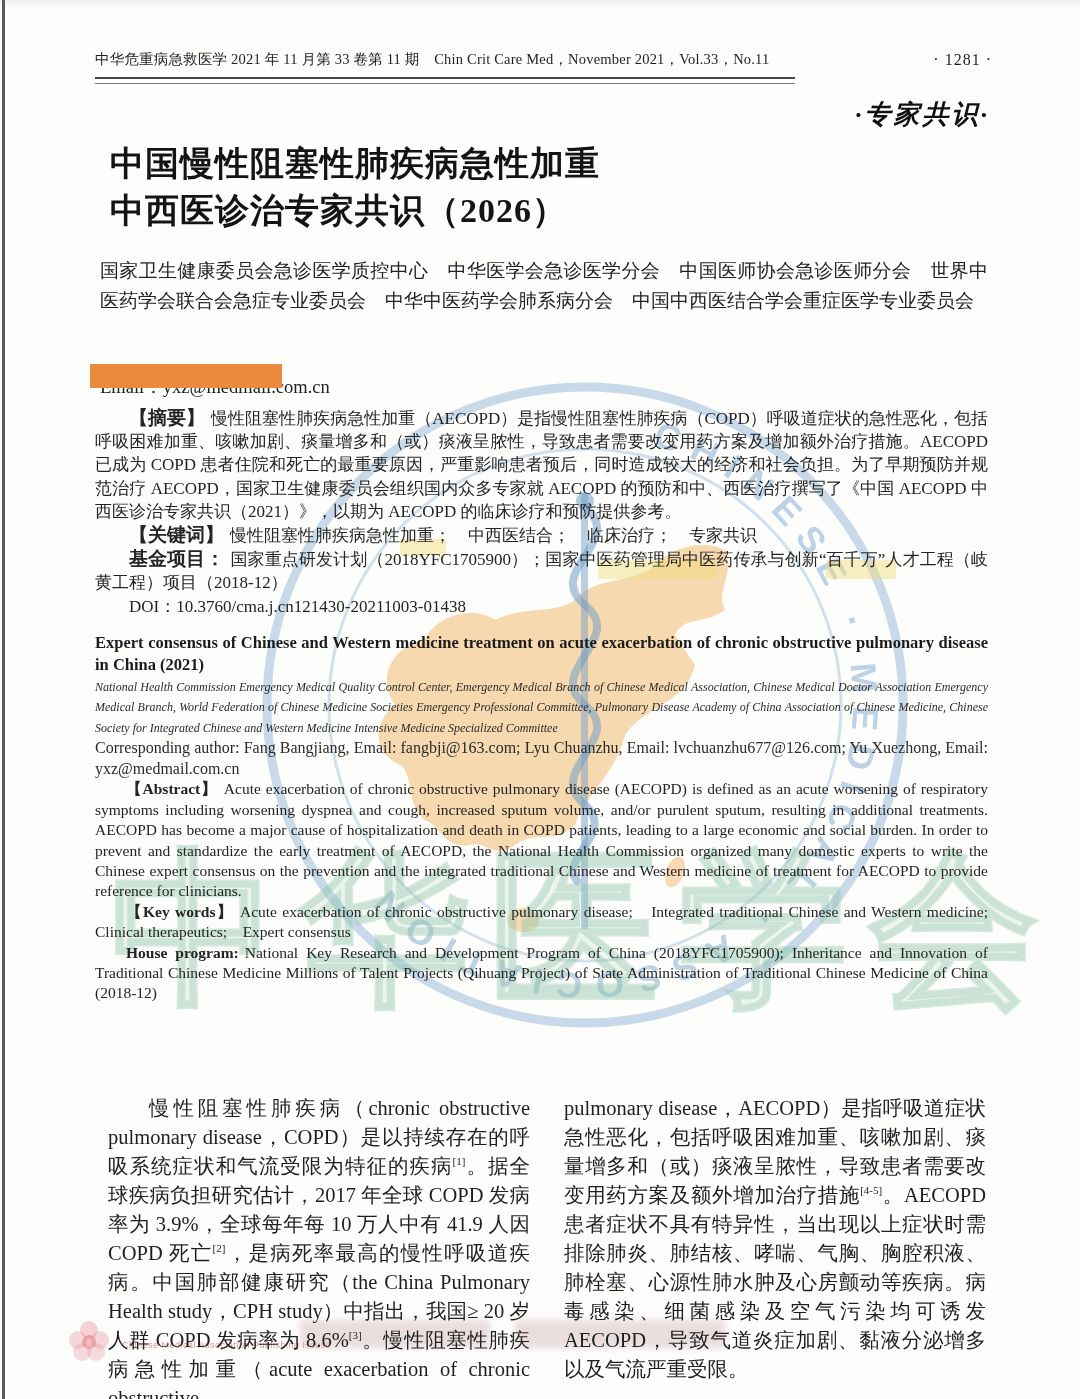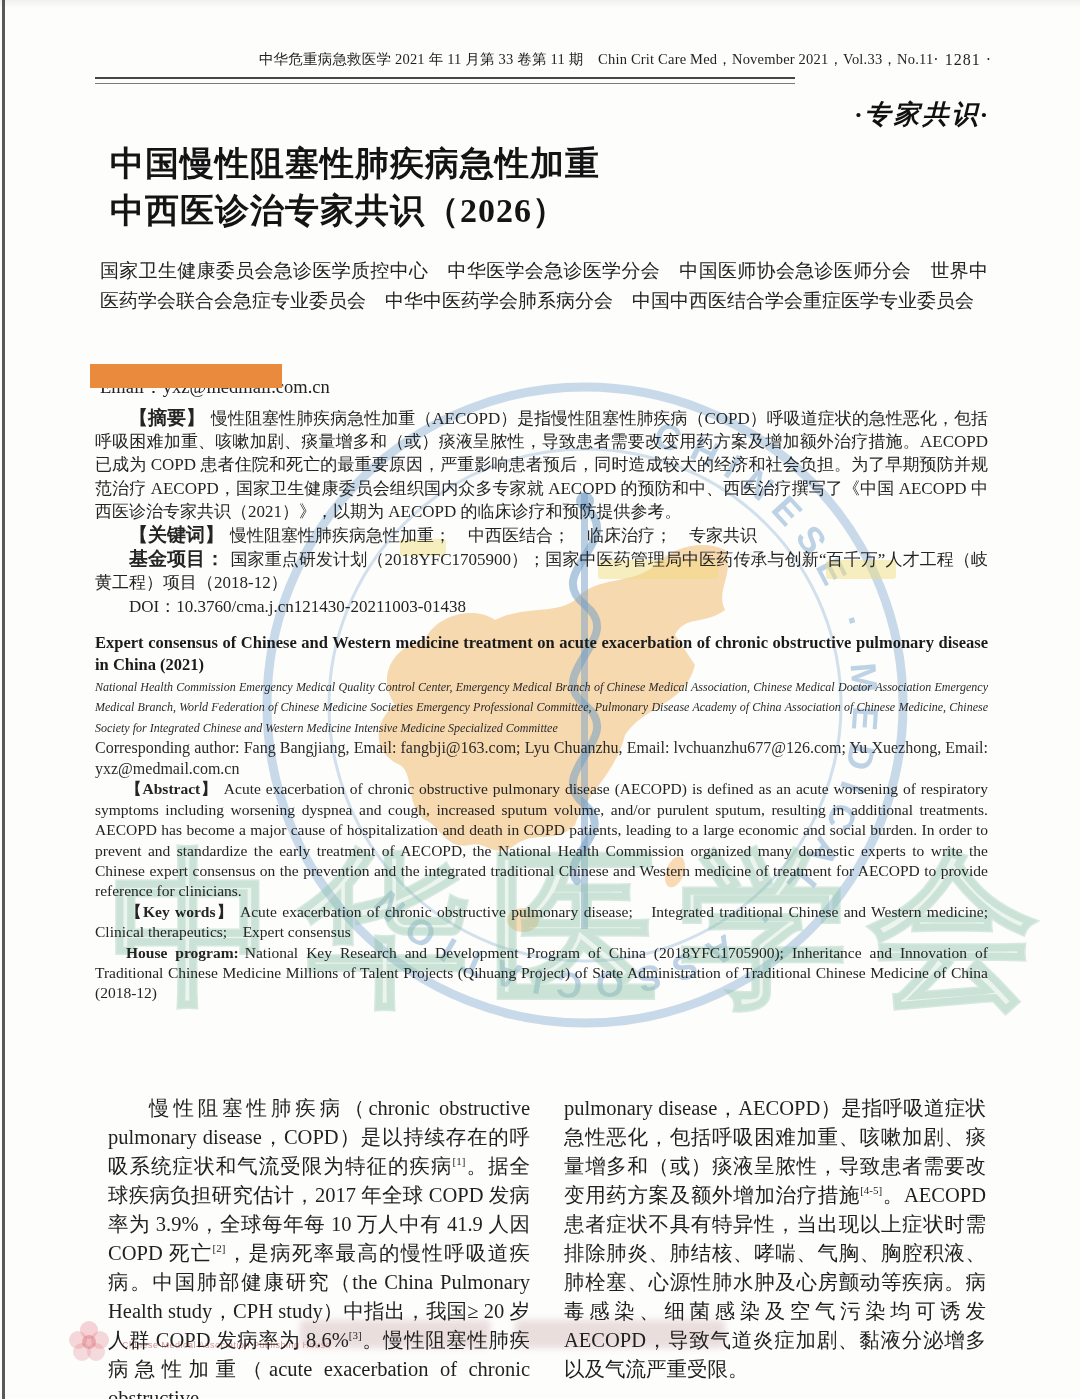--- a/index.html
+++ b/index.html
@@ -22,21 +22,21 @@
     font-family:"Liberation Serif","DejaVu Serif",serif;white-space:nowrap;
   }
   .yellow-patch{position:absolute;background:rgba(240,220,120,0.45);border-radius:3px;}
   .blur-block{position:absolute;background:rgba(210,185,185,0.45);filter:blur(3px);border-radius:4px;}
   .publisher-name{position:absolute;left:122px;top:1340px;width:280px;
     font-size:9px;color:rgba(195,75,70,0.6);letter-spacing:.5px;
     font-family:"Liberation Sans",sans-serif;}
 
   
   .masthead-row{position:absolute;top:50px;left:95px;width:897px;
-    display:flex;justify-content:flex-end;align-items:flex-end;
+    display:flex;justify-content:space-between;align-items:flex-end;
     font-size:14.5px;color:#1f1f1f;letter-spacing:.2px;}
   .masthead-row .pagenum{font-size:16px;letter-spacing:1px;}
   .rule1{position:absolute;top:77px;left:95px;width:700px;height:2px;background:#464646;}
   .rule2{position:absolute;top:83px;left:95px;width:700px;height:1px;background:#7a7a7a;}
   .section-label{position:absolute;top:97px;right:90px;font-size:26px;
     letter-spacing:3px;color:#111;font-weight:600;font-style:italic;}
 
   
   .title-cn{position:absolute;top:140px;left:110px;font-size:34px;font-weight:700;
     line-height:47px;letter-spacing:1px;color:#141414;}

